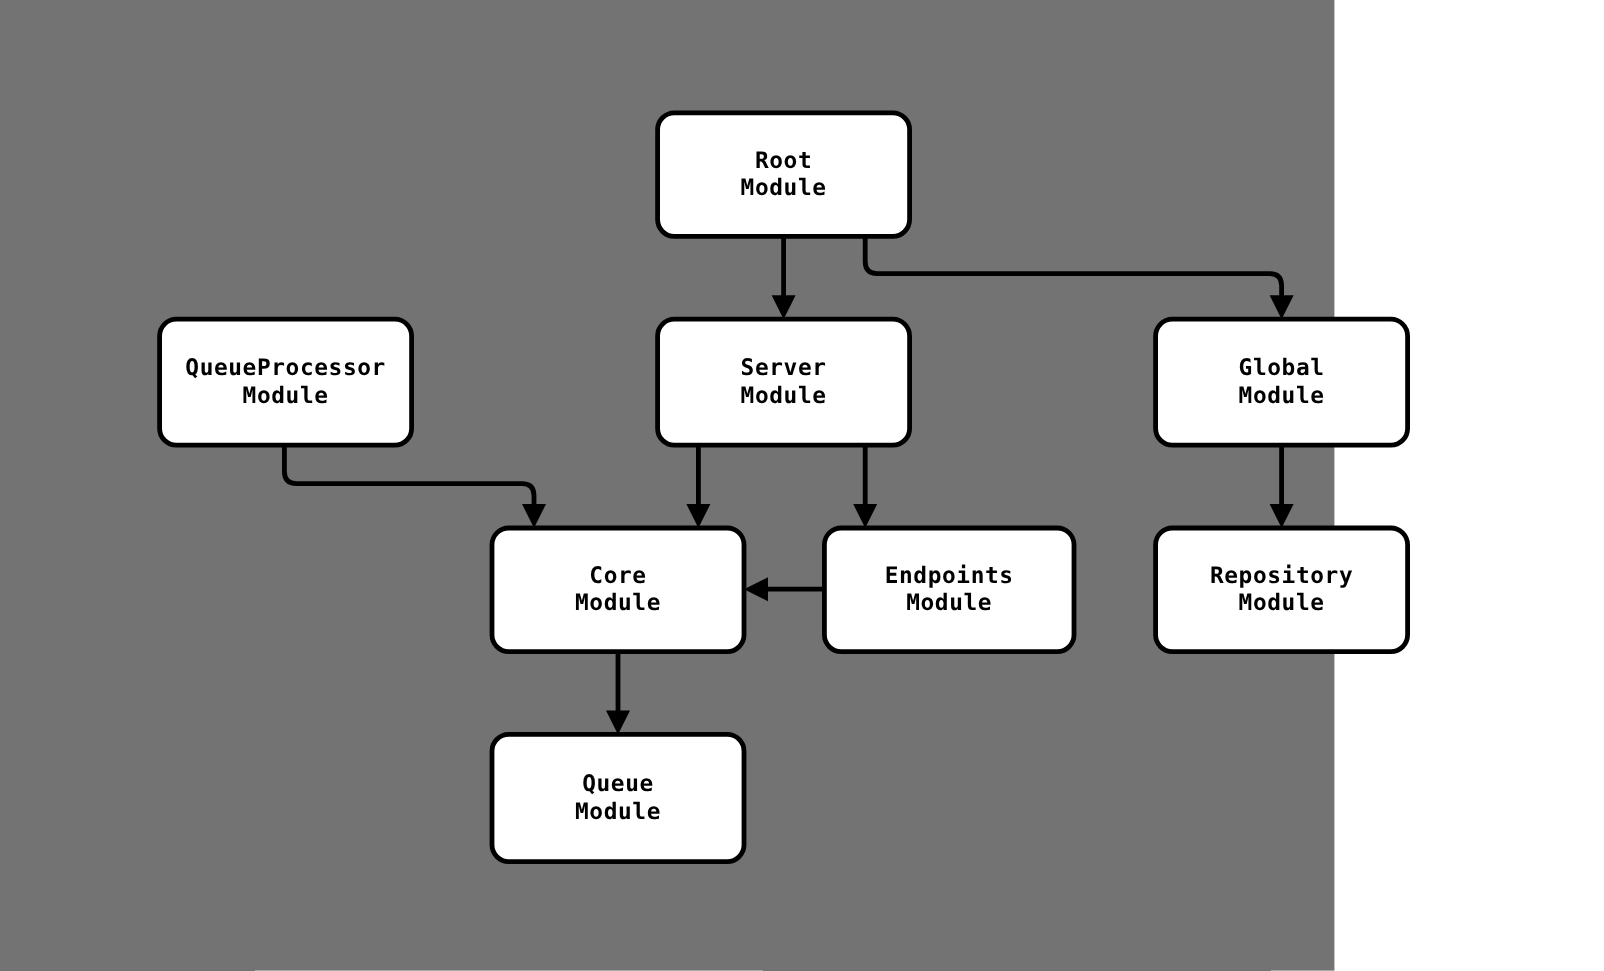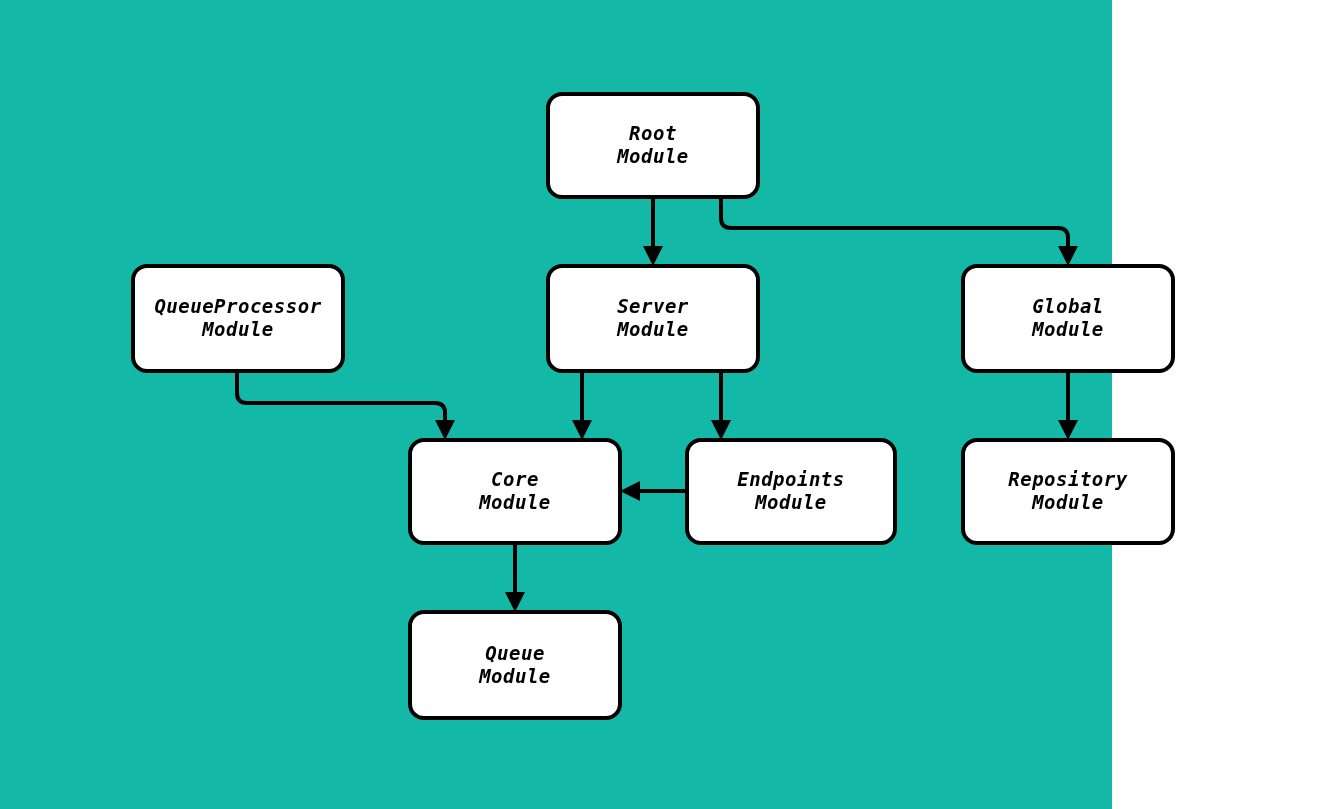--- a/index.html
+++ b/index.html
@@ -10,22 +10,21 @@
   body {
     width: 1337px;
     height: 809px;
     overflow: hidden;
     font-family: "DejaVu Sans Mono", "Liberation Mono", monospace;
   }
   #diagram-root {
     position: relative;
     width: 1112px;
     height: 809px;
-    background: #14b8a6;
-    font-style: italic;
+    background: #737373;
   }
   svg#diagram-canvas {
     position: absolute;
     top: 0;
     left: 0;
     width: 1337px;
     height: 809px;
     display: block;
   }
   .node-box {

